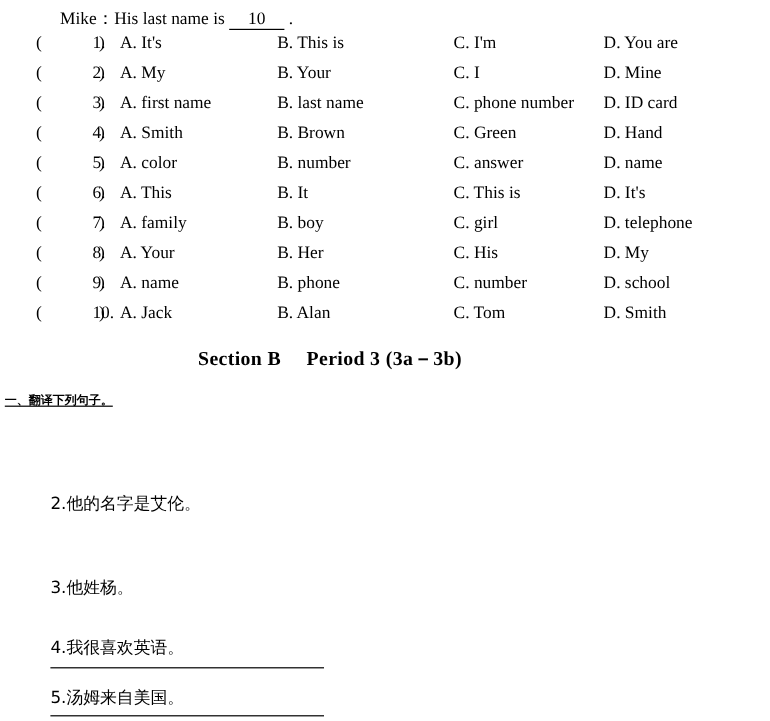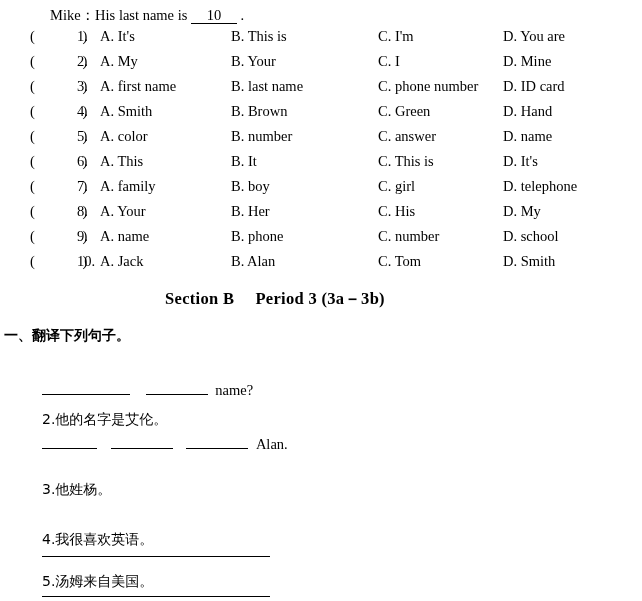--- a/index.html
+++ b/index.html
@@ -83,23 +83,24 @@
     font-size: 16.5px;
     font-weight: bold;
     letter-spacing: 0.3px;
   }
 
   
   .cn-heading {
     position: absolute;
     left: 4px;
     top: 327px;
-    font-size: 14px;
+    font-size: 10px;
     font-weight: bold;
     font-family: "DejaVu Sans", sans-serif;
+    text-decoration: underline;
   }
 
   
   .q {
     position: absolute;
     left: 42px;
     font-size: 14px;
     font-family: "DejaVu Sans", sans-serif;
   }
   .ans {
@@ -237,33 +238,22 @@
       <span class="mc-opt mc-c">C. Tom</span>
       <span class="mc-opt mc-d">D. Smith</span>
     </div>
 
   </div>
 
   <div class="section-heading">Section B　 Period 3 (3a－3b)</div>
 
   <div class="cn-heading">一、翻译下列句子。</div>
 
-  <div class="ans a1">
-    <span class="bl" style="width:88px;"></span>
-    <span class="bl" style="width:62px;margin-left:12px;"></span>
-    <span class="txt">name?</span>
-  </div>
 
   <div class="q q2">2.他的名字是艾伦。</div>
-  <div class="ans a2">
-    <span class="bl" style="width:55px;"></span>
-    <span class="bl" style="width:62px;margin-left:10px;"></span>
-    <span class="bl" style="width:62px;margin-left:10px;"></span>
-    <span class="txt">Alan.</span>
-  </div>
 
   <div class="q q3">3.他姓杨。</div>
 
   <div class="q q4">4.我很喜欢英语。</div>
   <div class="rule" style="left:42px; top:556px; width:228px;"></div>
 
   <div class="q q5">5.汤姆来自美国。</div>
   <div class="rule" style="left:42px; top:596px; width:228px;"></div>
 
 </div>

